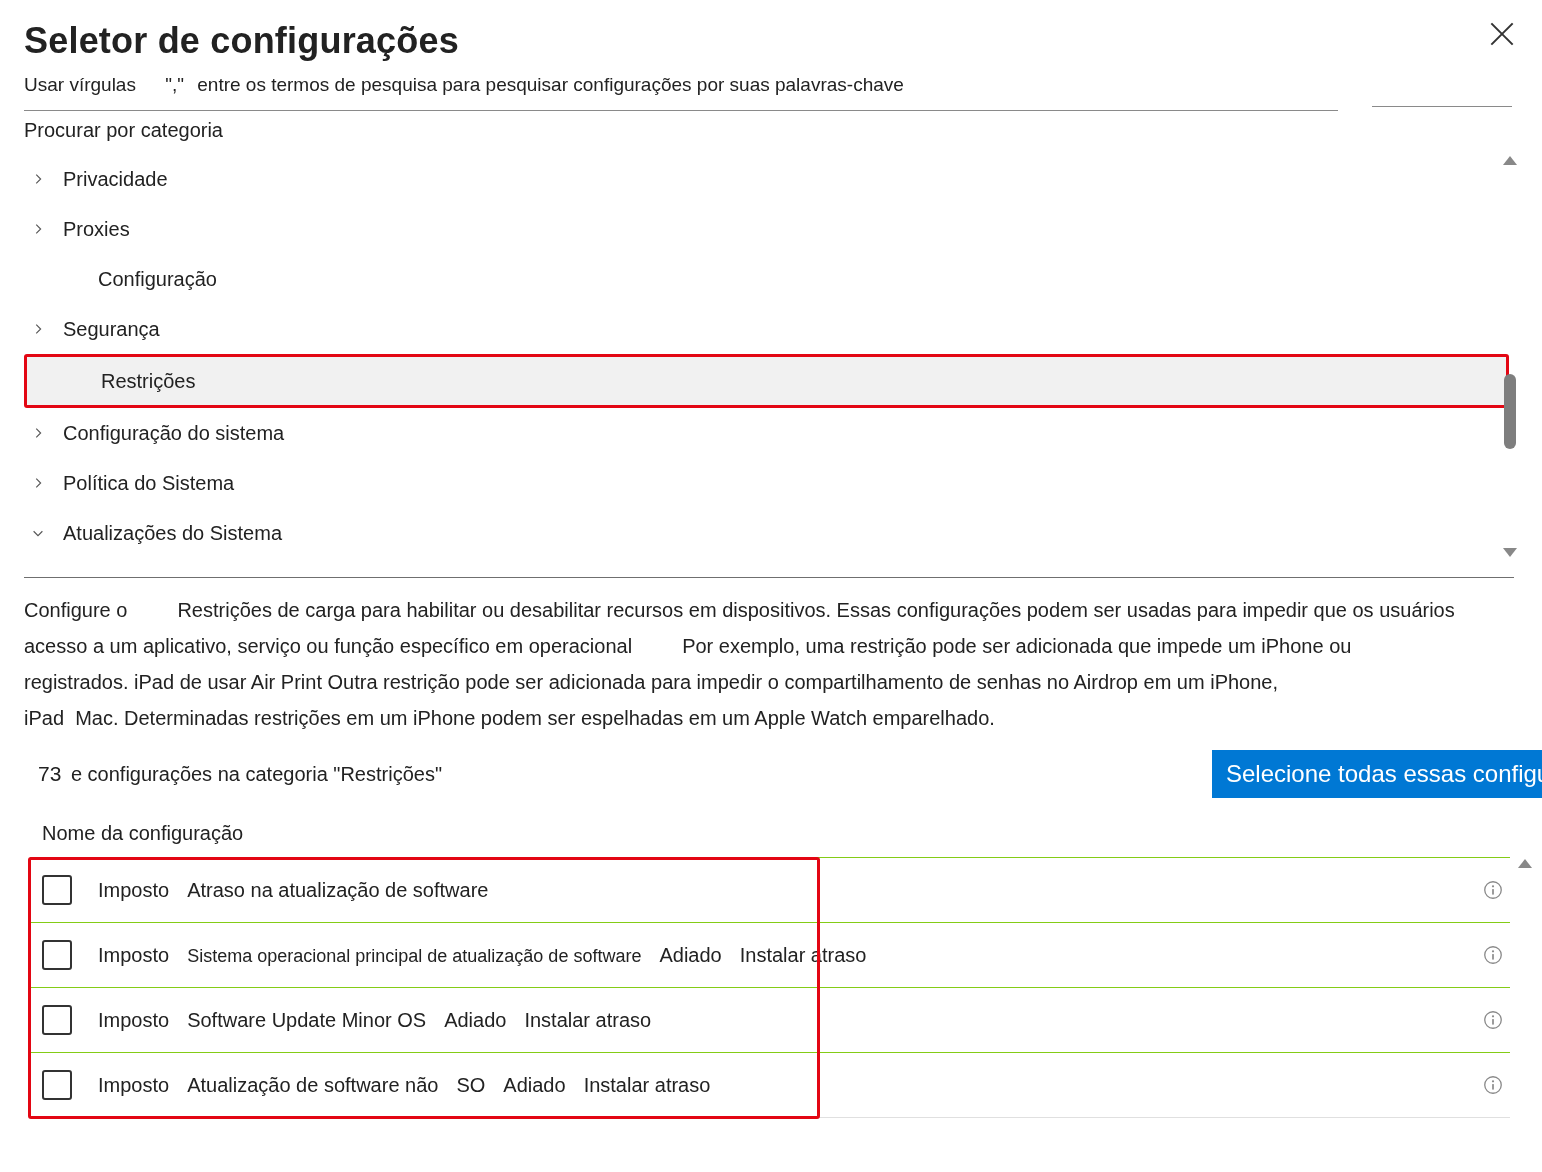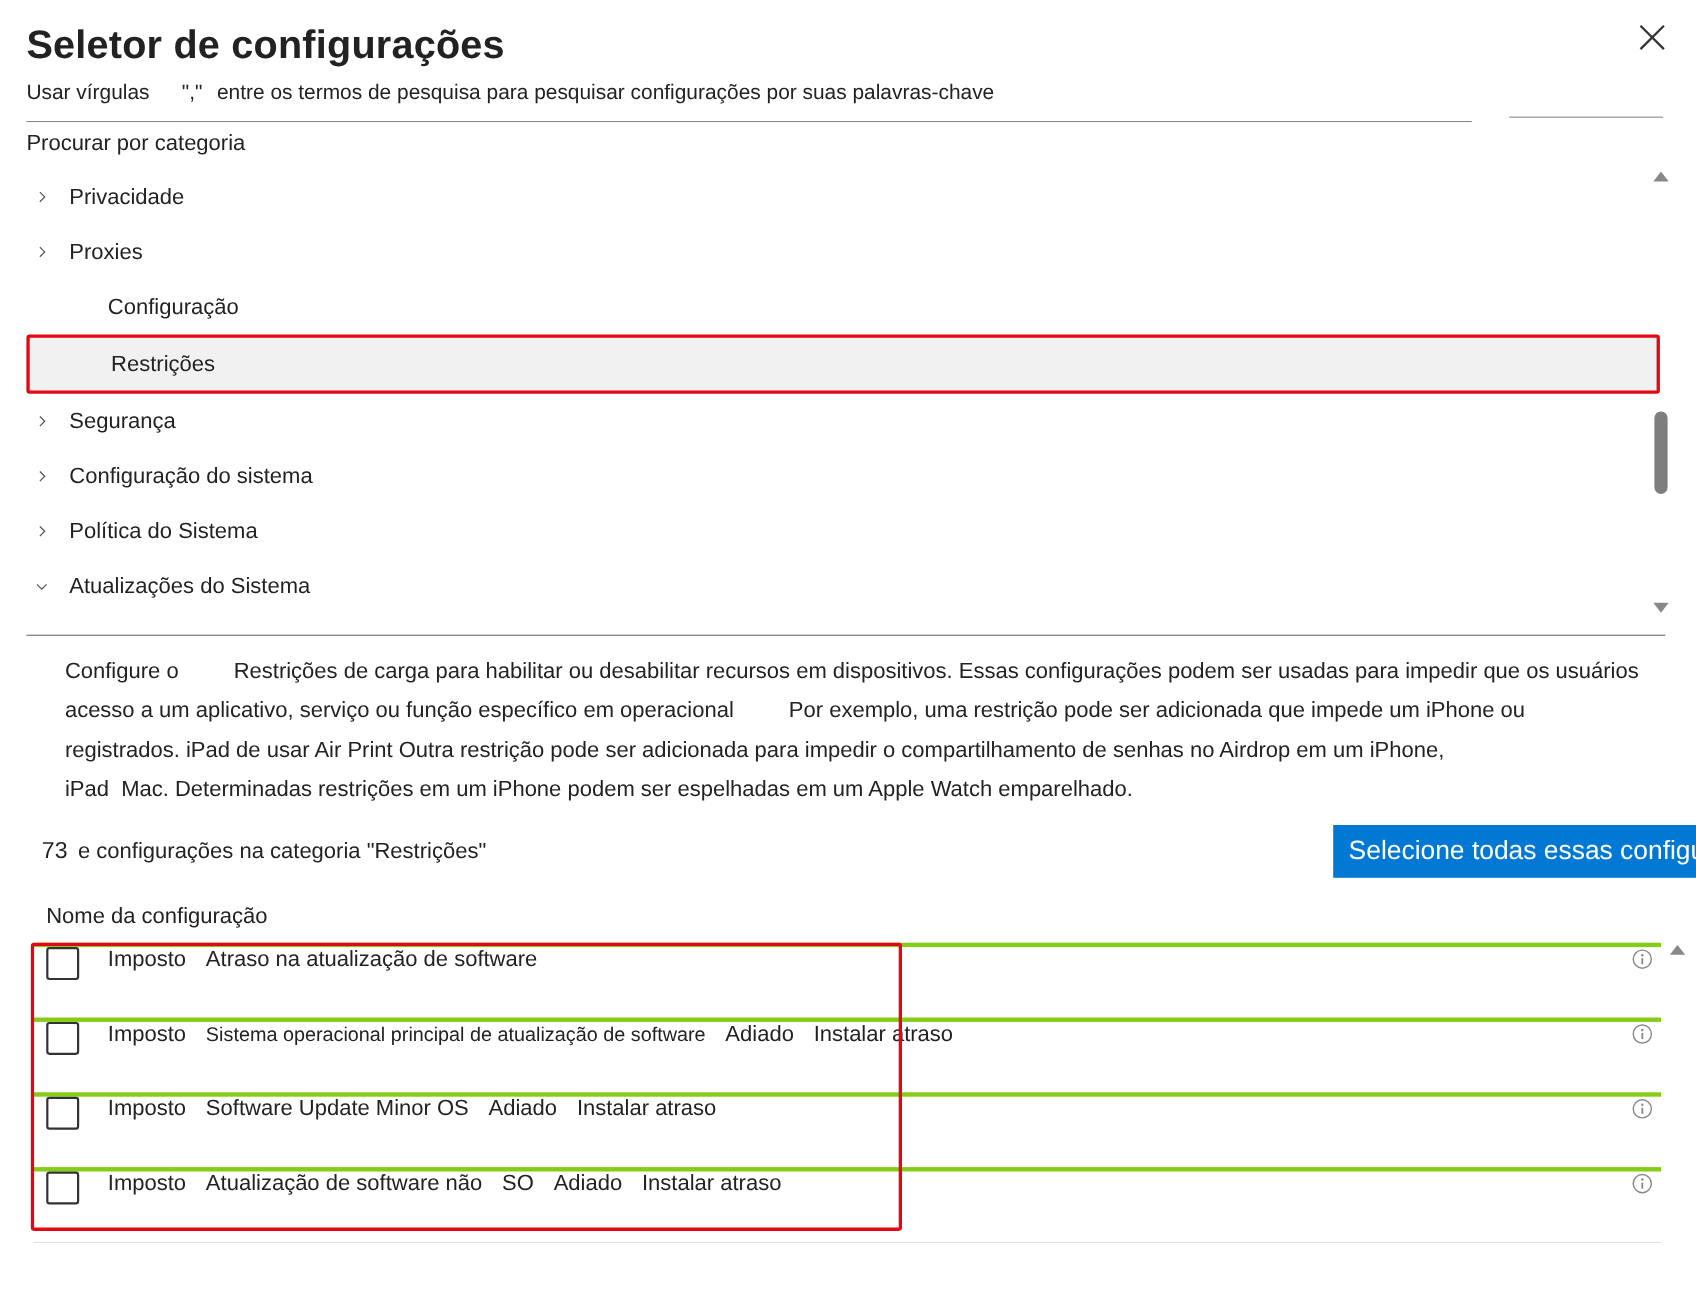--- a/index.html
+++ b/index.html
@@ -121,21 +121,20 @@
     margin: 18px 0 0 24px;
     width: 1490px;
     border-top: 1px solid #6f6f6f;
   }
 
   
   .descr {
     padding: 14px 24px 0 24px;
     font-size: 20px;
     line-height: 36px;
-    margin-left: 35px;
   }
   .descr .seg { white-space: pre; }
   .desc-line { display:block; }
 
   .countsrow {
     display: flex;
     align-items: center;
     justify-content: space-between;
     padding: 14px 0 0 22px;
     width: 1520px;
@@ -160,21 +159,22 @@
   }
 
   
   .settings-area {
     position: relative;
     margin: 0 0 0 30px;
     width: 1480px;
   }
   .setting-row {
     display: flex;
-    border-top: 4px solid #84cc16;
+    align-items: center;
+    border-top: 1px solid #84cc16;
     height: 64px;
     padding-left: 12px;
   }
   .setting-row.last { border-bottom: 1px solid #e0e0e0; }
   .cb {
     width: 26px; height: 26px;
     border: 2px solid #333;
     border-radius: 3px;
     margin-right: 26px;
     flex: 0 0 26px;
@@ -262,31 +262,31 @@
             <svg viewBox="0 0 16 16">
               <polyline points="6,3 11,8 6,13" fill="none" stroke="#555" stroke-width="1.3"></polyline>
             </svg>
           </span>
           <span>Proxies</span>
         </div>
         <div class="cat-row child">
           <span class="nochev"></span>
           <span>Configuração</span>
         </div>
+        <div class="cat-row">
+          <span class="chev">
+            <svg viewBox="0 0 16 16">
+              <polyline points="6,3 11,8 6,13" fill="none" stroke="#555" stroke-width="1.3"></polyline>
+            </svg>
+          </span>
+          <span>Segurança</span>
+        </div>
         <div class="cat-row child highlight">
           <span class="nochev"></span>
           <span>Restrições</span>
-        </div>
-        <div class="cat-row">
-          <span class="chev">
-            <svg viewBox="0 0 16 16">
-              <polyline points="6,3 11,8 6,13" fill="none" stroke="#555" stroke-width="1.3"></polyline>
-            </svg>
-          </span>
-          <span>Segurança</span>
         </div>
         <div class="cat-row">
           <span class="chev">
             <svg viewBox="0 0 16 16">
               <polyline points="6,3 11,8 6,13" fill="none" stroke="#555" stroke-width="1.3"></polyline>
             </svg>
           </span>
           <span>Configuração do sistema</span>
         </div>
         <div class="cat-row">

